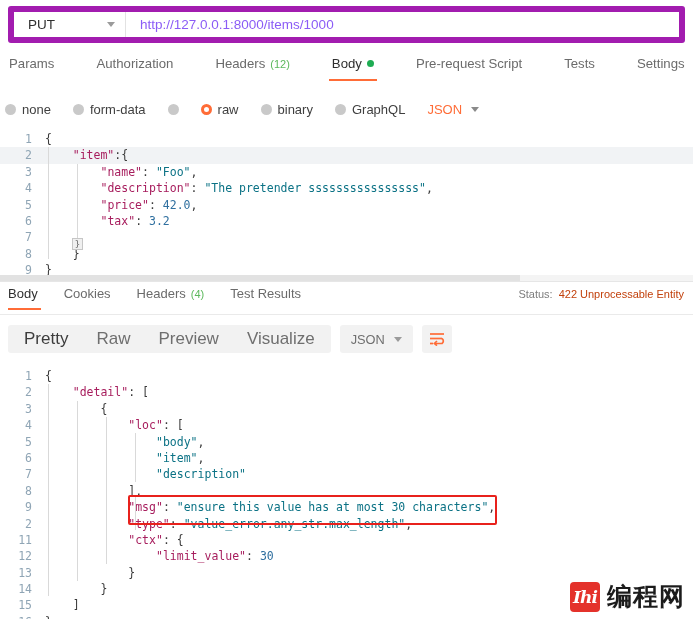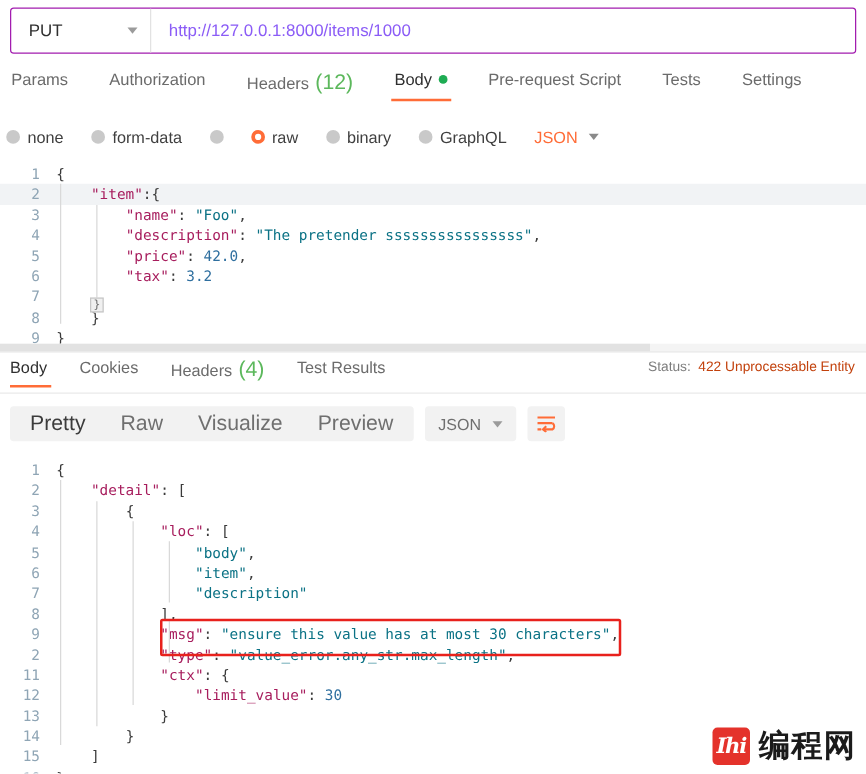--- a/index.html
+++ b/index.html
@@ -15,21 +15,21 @@
     width: 693px; height: 619px;
     overflow: hidden;
     background: #ffffff;
   }
 
   
   .urlbar {
     position: absolute; left: 8px; top: 6px;
     width: 677px; height: 37px;
     display: flex;
-    border: 1px solid #a21caf;
+    border: 6px solid #a21caf;
     border-radius: 3px;
     background: #ffffff;
   }
   .method-select {
     width: 112px;
     display: flex; align-items: center;
     justify-content: space-between;
     padding: 0 10px 0 14px;
     border-right: 1px solid #e2e2e2;
     font-size: 13.5px; color: #2f2f2f;
@@ -48,39 +48,39 @@
     font-size: 13.5px; color: #8b5cf6;
     cursor: text;
   }
 
   
   .req-tabs {
     position: absolute; left: 0; top: 55px;
     width: 693px; height: 32px;
     display: flex; align-items: flex-start;
     padding-left: 9px;
-    gap: 3px;
+    gap: 12px;
   }
   .rtab {
     position: relative;
     padding: 1px 15px 10px 15px;
     font-size: 13.2px; color: #6b6b6b;
     cursor: pointer;
     white-space: nowrap;
     display: flex; align-items: center; gap: 5px;
   }
   .rtab:first-child { padding-left: 0px; margin-left: 0px; }
   .rtab.active { color: #2f2f2f; }
   .rtab.active:after {
     content: "";
     position: absolute;
     left: 12px; right: 12px; bottom: 0px;
     height: 2px; background: #ff6c37;
   }
-  .rtab .cnt { color: #5cb85c; font-size: 17px; }
+  .rtab .cnt { color: #5cb85c; font-size: 11px; }
   .greendot {
     width: 7px; height: 7px; border-radius: 50%;
     background: #1eac53; display: inline-block;
   }
 
   
   .bodytypes {
     position: absolute; left: 5px; top: 96px;
     width: 670px; height: 26px;
     display: flex; align-items: center;
@@ -385,22 +385,22 @@
   <div class="status-wrap">
     <span>Status:</span>
     <span class="status-val">422 Unprocessable Entity</span>
   </div>
   <div class="resp-underline"></div>
 
   <div class="resp-toolbar">
     <div class="seg-group" id="viewmodes">
         <div class="seg active">Pretty</div>
         <div class="seg">Raw</div>
+        <div class="seg">Preview</div>
         <div class="seg">Visualize</div>
-        <div class="seg">Preview</div>
       </div>
     <div class="fmt-group">
       <span>JSON</span>
       <span class="caret-dn"></span>
     </div>
     <div class="wrap-btn">
       <svg width="16" height="14" viewBox="0 0 16 14">
         <line x1="1" y1="2" x2="15" y2="2" stroke="#ff6c37" stroke-width="1.7"></line>
         <line x1="1" y1="6.5" x2="13" y2="6.5" stroke="#ff6c37" stroke-width="1.7"></line>
         <path d="M13 6.5 a3 3 0 0 1 0 5 H6" fill="none" stroke="#ff6c37" stroke-width="1.7"></path>

